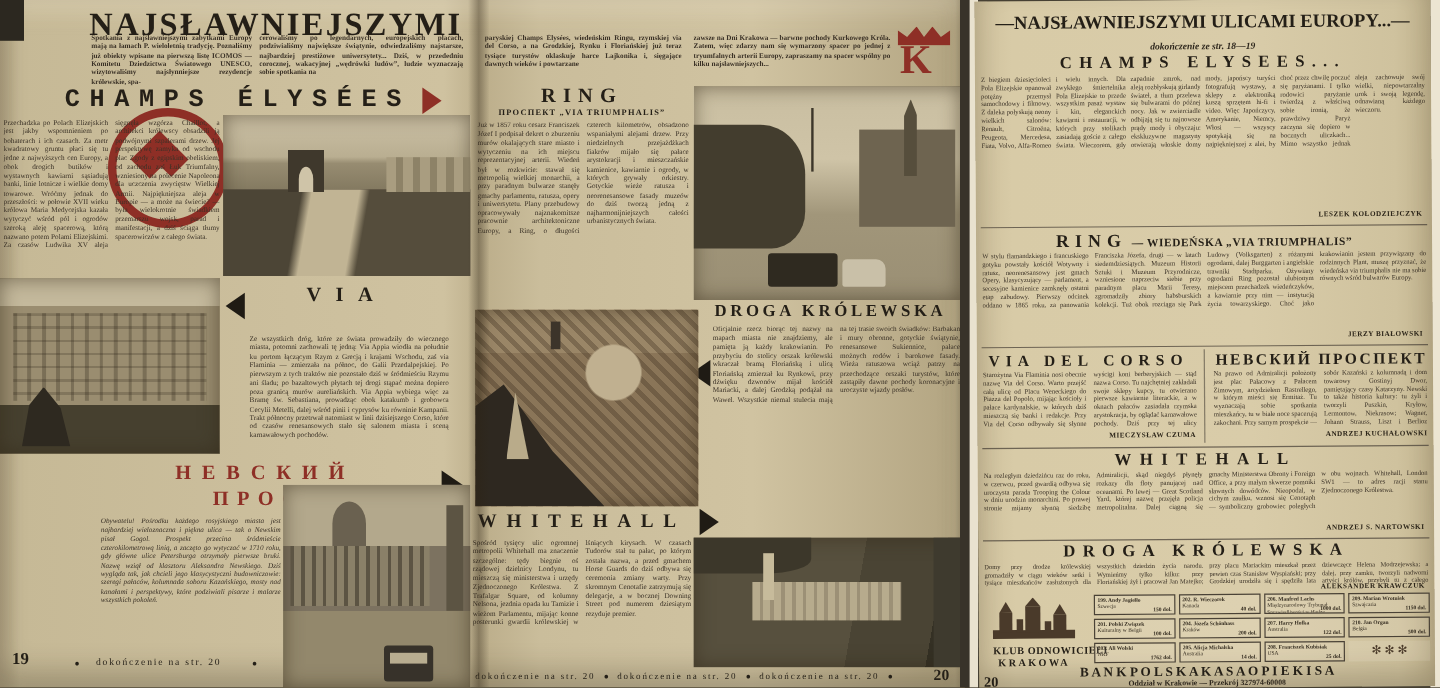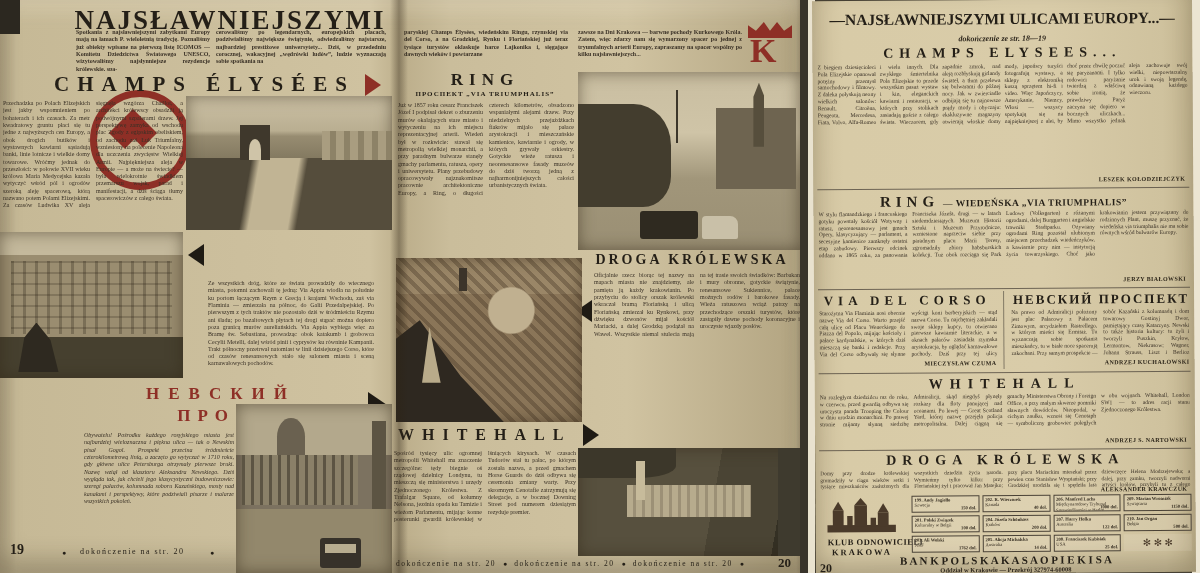--- a/index.html
+++ b/index.html
@@ -74,21 +74,21 @@
     <div id="icomos" class="abs">
       <div class="diamond"></div>
       <div class="notch"></div>
     </div>
 
     <div id="crown" class="abs">
       <div class="cap"></div>
       <div class="kay">K</div>
     </div>
 
-    <div class="abs" style="left:54px;top:72px;display:flex;align-items:center;gap:10px;">
+    <div class="abs" style="left:54px;top:72px;display:flex;align-items:center;gap:10px;font-family:Liberation Mono, monospace;">
       <span class="sec-big" style="font-size:21px;letter-spacing:8px;">CHAMPS ÉLYSÉES</span>
       <span class="arrow ar-r ar-red"></span>
     </div>
 
     <div class="abs micro cols2" style="left:3px;top:100px;width:180px;height:128px;">Przechadzka po Polach Elizejskich jest jakby wspomnieniem po bohaterach i ich czasach. Za metr kwadratowy gruntu płaci się tu jedne z najwyższych cen Europy, a obok drogich butików i wystawnych kawiarni sąsiadują banki, linie lotnicze i wielkie domy towarowe. Wróćmy jednak do przeszłości: w połowie XVII wieku królowa Maria Medycejska kazała wytyczyć wśród pól i ogrodów szeroką aleję spacerową, którą nazwano potem Polami Elizejskimi. Za czasów Ludwika XV aleja sięgnęła wzgórza Chaillot, a architekci królewscy obsadzili ją podwójnymi szpalerami drzew. Jej perspektywę zamyka od wschodu plac Zgody z egipskim obeliskiem, od zachodu zaś Łuk Triumfalny, wzniesiony na polecenie Napoleona dla uczczenia zwycięstw Wielkiej Armii. Najpiękniejsza aleja w Europie — a może na świecie? — była wielokrotnie świadkiem przemarszu wojsk, parad i manifestacji, a dziś ściąga tłumy spacerowiczów z całego świata.</div>
     <div class="abs photo" style="left:186px;top:96px;width:206px;height:134px;
          background:linear-gradient(#cdc2a6 0%,#b9ae91 26%,#978c71 30%,#847a61 46%,#6a604d 46%,#6a604d 100%);">
       <div class="ph-part" style="left:0;top:46%;width:100%;height:54%;background:linear-gradient(100deg,#4c4536 0 30%,#c1b494 34% 52%,#554d3c 56% 100%);"></div>
       <div class="ph-part" style="left:26%;top:22%;width:15%;height:26%;background:#3f382c;"></div>
       <div class="ph-part" style="left:30.5%;top:32%;width:6%;height:16%;background:#cfc4a8;border-radius:50% 50% 0 0;"></div>
@@ -110,20 +110,21 @@
     </div>
 
     <div class="abs photo" style="left:0;top:232px;width:183px;height:146px;
          background:linear-gradient(#c4b99c 0 16%,#9a8d70 16% 72%,#46402f 72% 100%);">
       <div class="ph-part" style="left:6%;top:20%;width:88%;height:50%;background:repeating-linear-gradient(90deg,rgba(40,32,20,.28) 0 3px,transparent 3px 12px),repeating-linear-gradient(rgba(40,32,20,.22) 0 2px,transparent 2px 11px);"></div>
       <div class="ph-part" style="left:10%;bottom:4%;width:22%;height:34%;background:#2e2920;clip-path:polygon(0 100%,15% 30%,45% 0,80% 35%,100% 100%);"></div>
     </div>
 
     <div class="abs" style="left:186px;top:234px;width:206px;height:148px;">
       <div class="abs arrow ar-l" style="left:2px;top:10px;"></div>
+      <div class="abs sec-big" style="left:0;top:2px;width:206px;text-align:center;font-size:17px;letter-spacing:12px;">VIA</div>
       <div class="abs micro" style="left:22px;top:46px;width:166px;height:98px;">Ze wszystkich dróg, które ze świata prowadziły do wiecznego miasta, potomni zachowali tę jedną: Via Appia wiodła na południe ku portom łączącym Rzym z Grecją i krajami Wschodu, zaś via Flaminia — zmierzała na północ, do Galii Przedalpejskiej. Po pierwszym z tych traktów nie pozostało dziś w śródmieściu Rzymu ani śladu; po bazaltowych płytach tej drogi stąpać można dopiero poza granicą murów aureliańskich. Via Appia wybiega więc za Bramę św. Sebastiana, prowadząc obok katakumb i grobowca Cecylii Metelli, dalej wśród pinii i cyprysów ku równinie Kampanii. Trakt północny przetrwał natomiast w linii dzisiejszego Corso, które od czasów renesansowych stało się salonem miasta i sceną karnawałowych pochodów.</div>
     </div>
 
     <div class="abs" style="left:146px;top:384px;width:250px;height:46px;">
       <div class="abs sec-big" style="left:0;top:0;width:216px;text-align:left;font-size:17px;letter-spacing:9px;color:#8e2f26;">НЕВСКИЙ</div>
       <div class="abs sec-big" style="left:0;top:22px;width:216px;text-align:center;font-size:17px;letter-spacing:7px;color:#8e2f26;">ПРОСПЕКТ</div>
       <div class="abs arrow ar-r" style="left:222px;top:8px;border-top-width:15px;border-bottom-width:15px;border-left-width:22px;"></div>
     </div>
     <div class="abs micro" style="left:84px;top:432px;width:150px;height:110px;font-style:italic;">Obywatelu! Pośrodku każdego rosyjskiego miasta jest najbardziej wieloznaczna i piękna ulica — tak o Newskim pisał Gogol. Prospekt przecina śródmieście czterokilometrową linią, a zaczęto go wytyczać w 1710 roku, gdy główne ulice Petersburga otrzymały pierwsze bruki. Nazwę wziął od klasztoru Aleksandra Newskiego. Dziś wygląda tak, jak chcieli jego klasycystyczni budowniczowie: szeregi pałaców, kolumnada soboru Kazańskiego, mosty nad kanałami i perspektywy, które podziwiali pisarze i malarze wszystkich pokoleń.</div>
 

